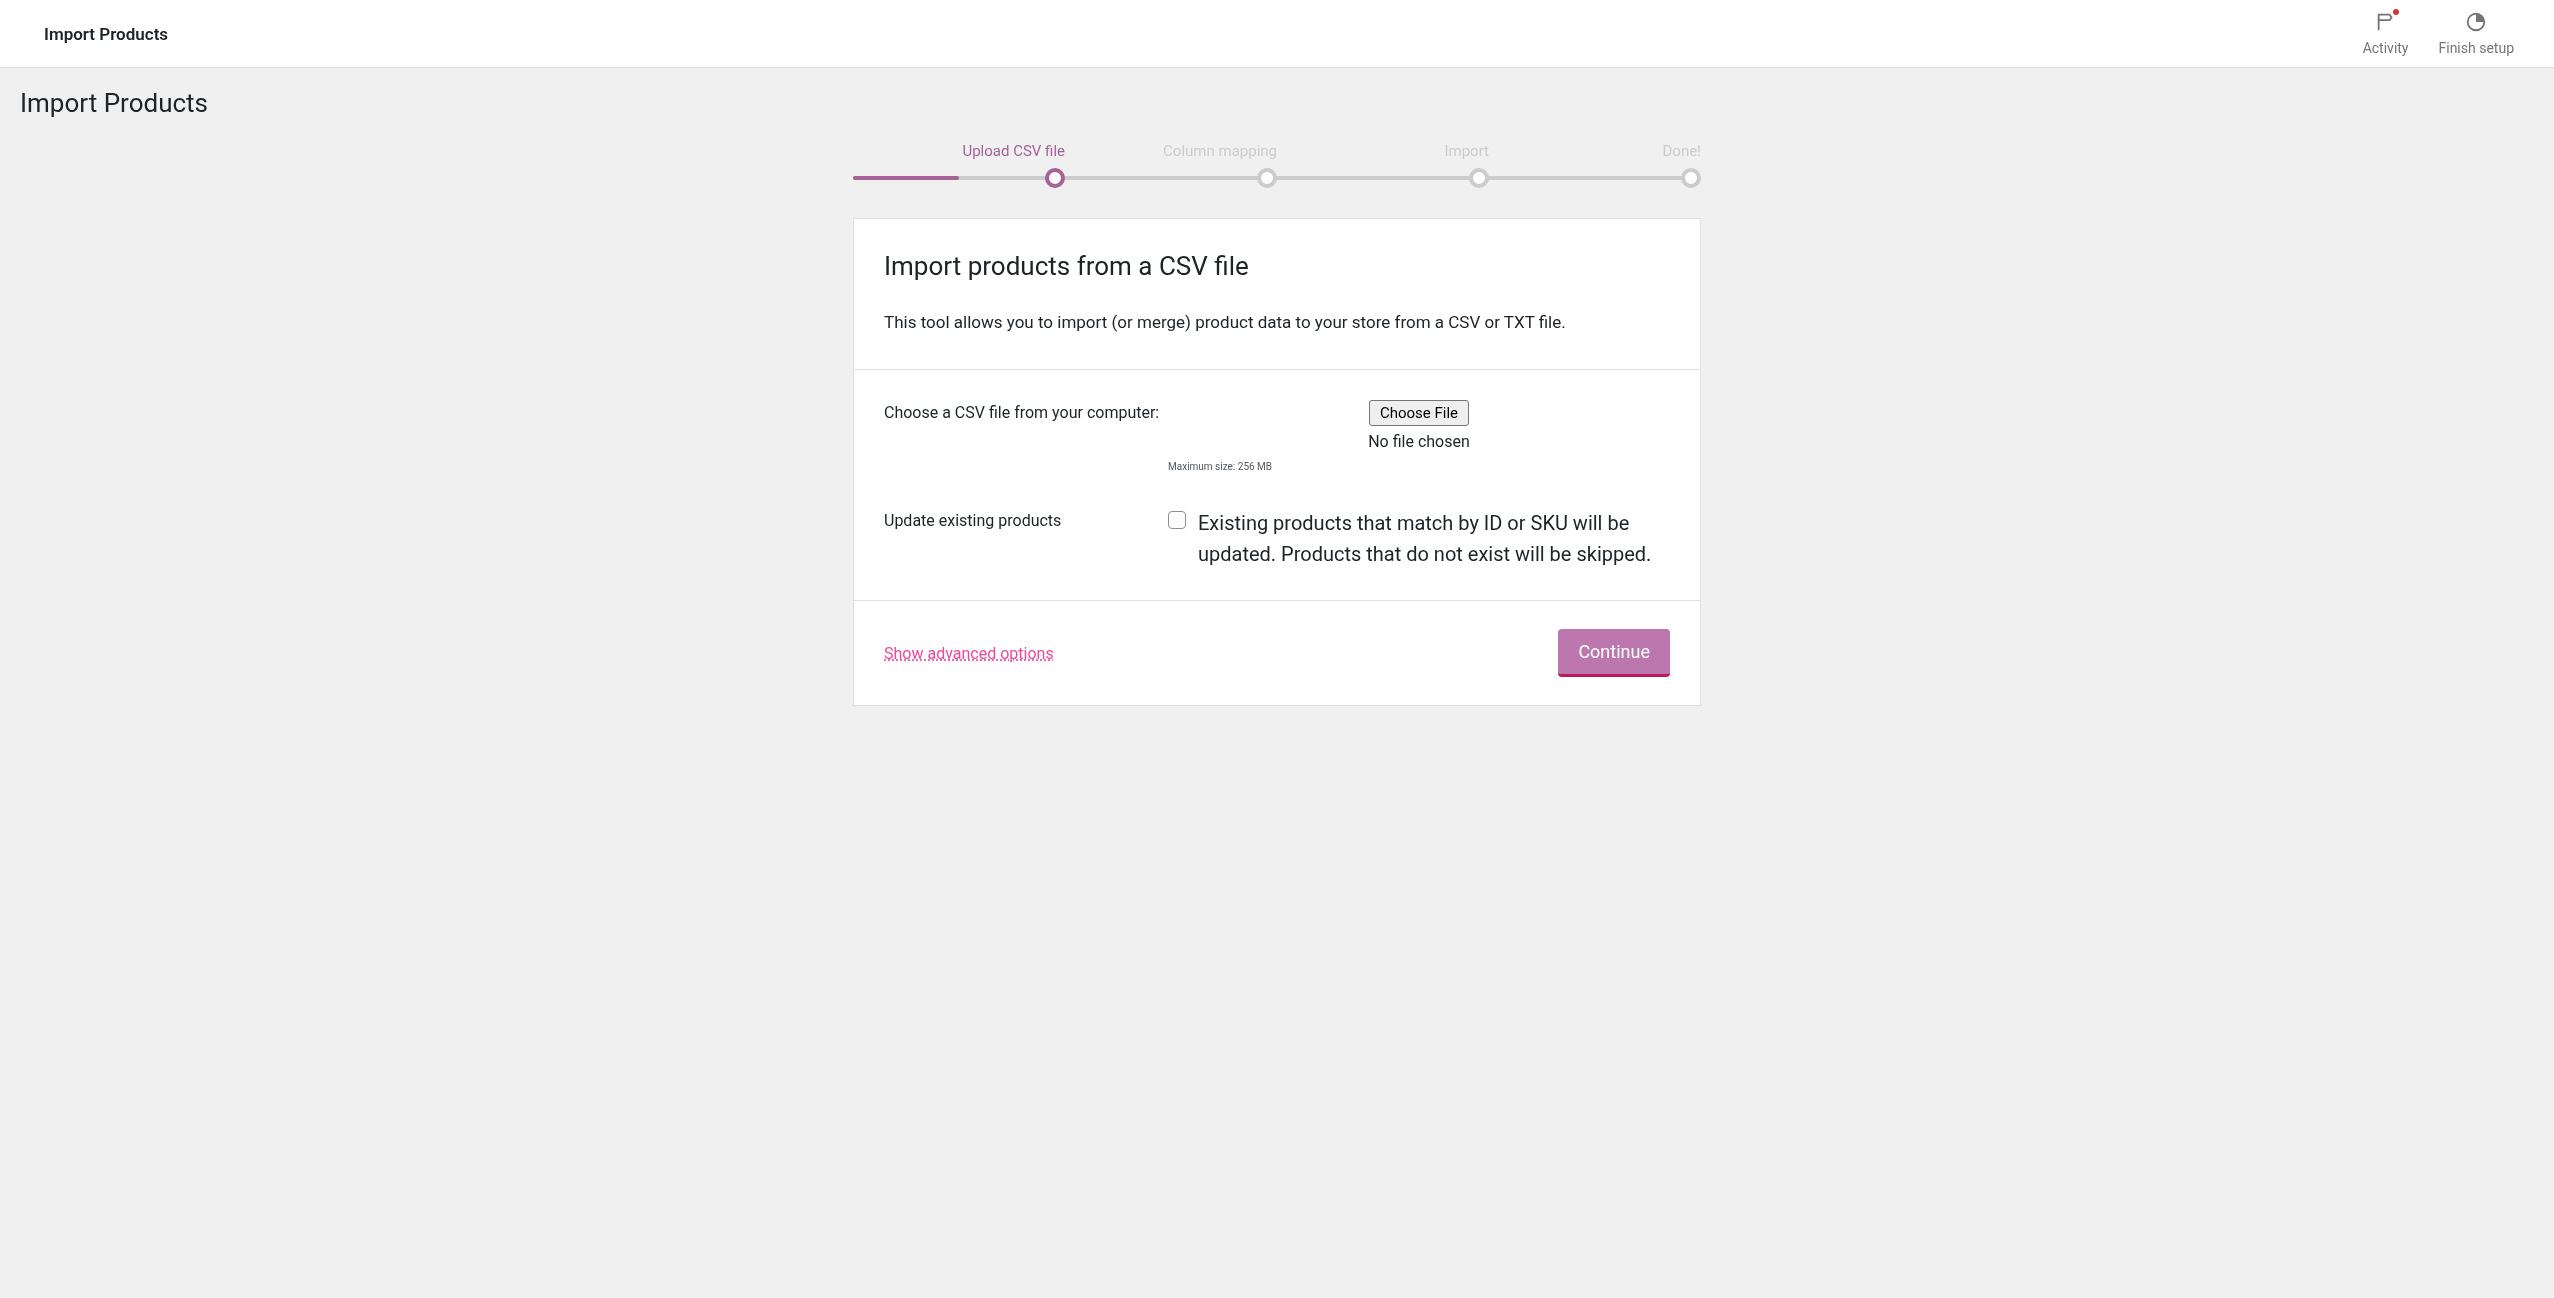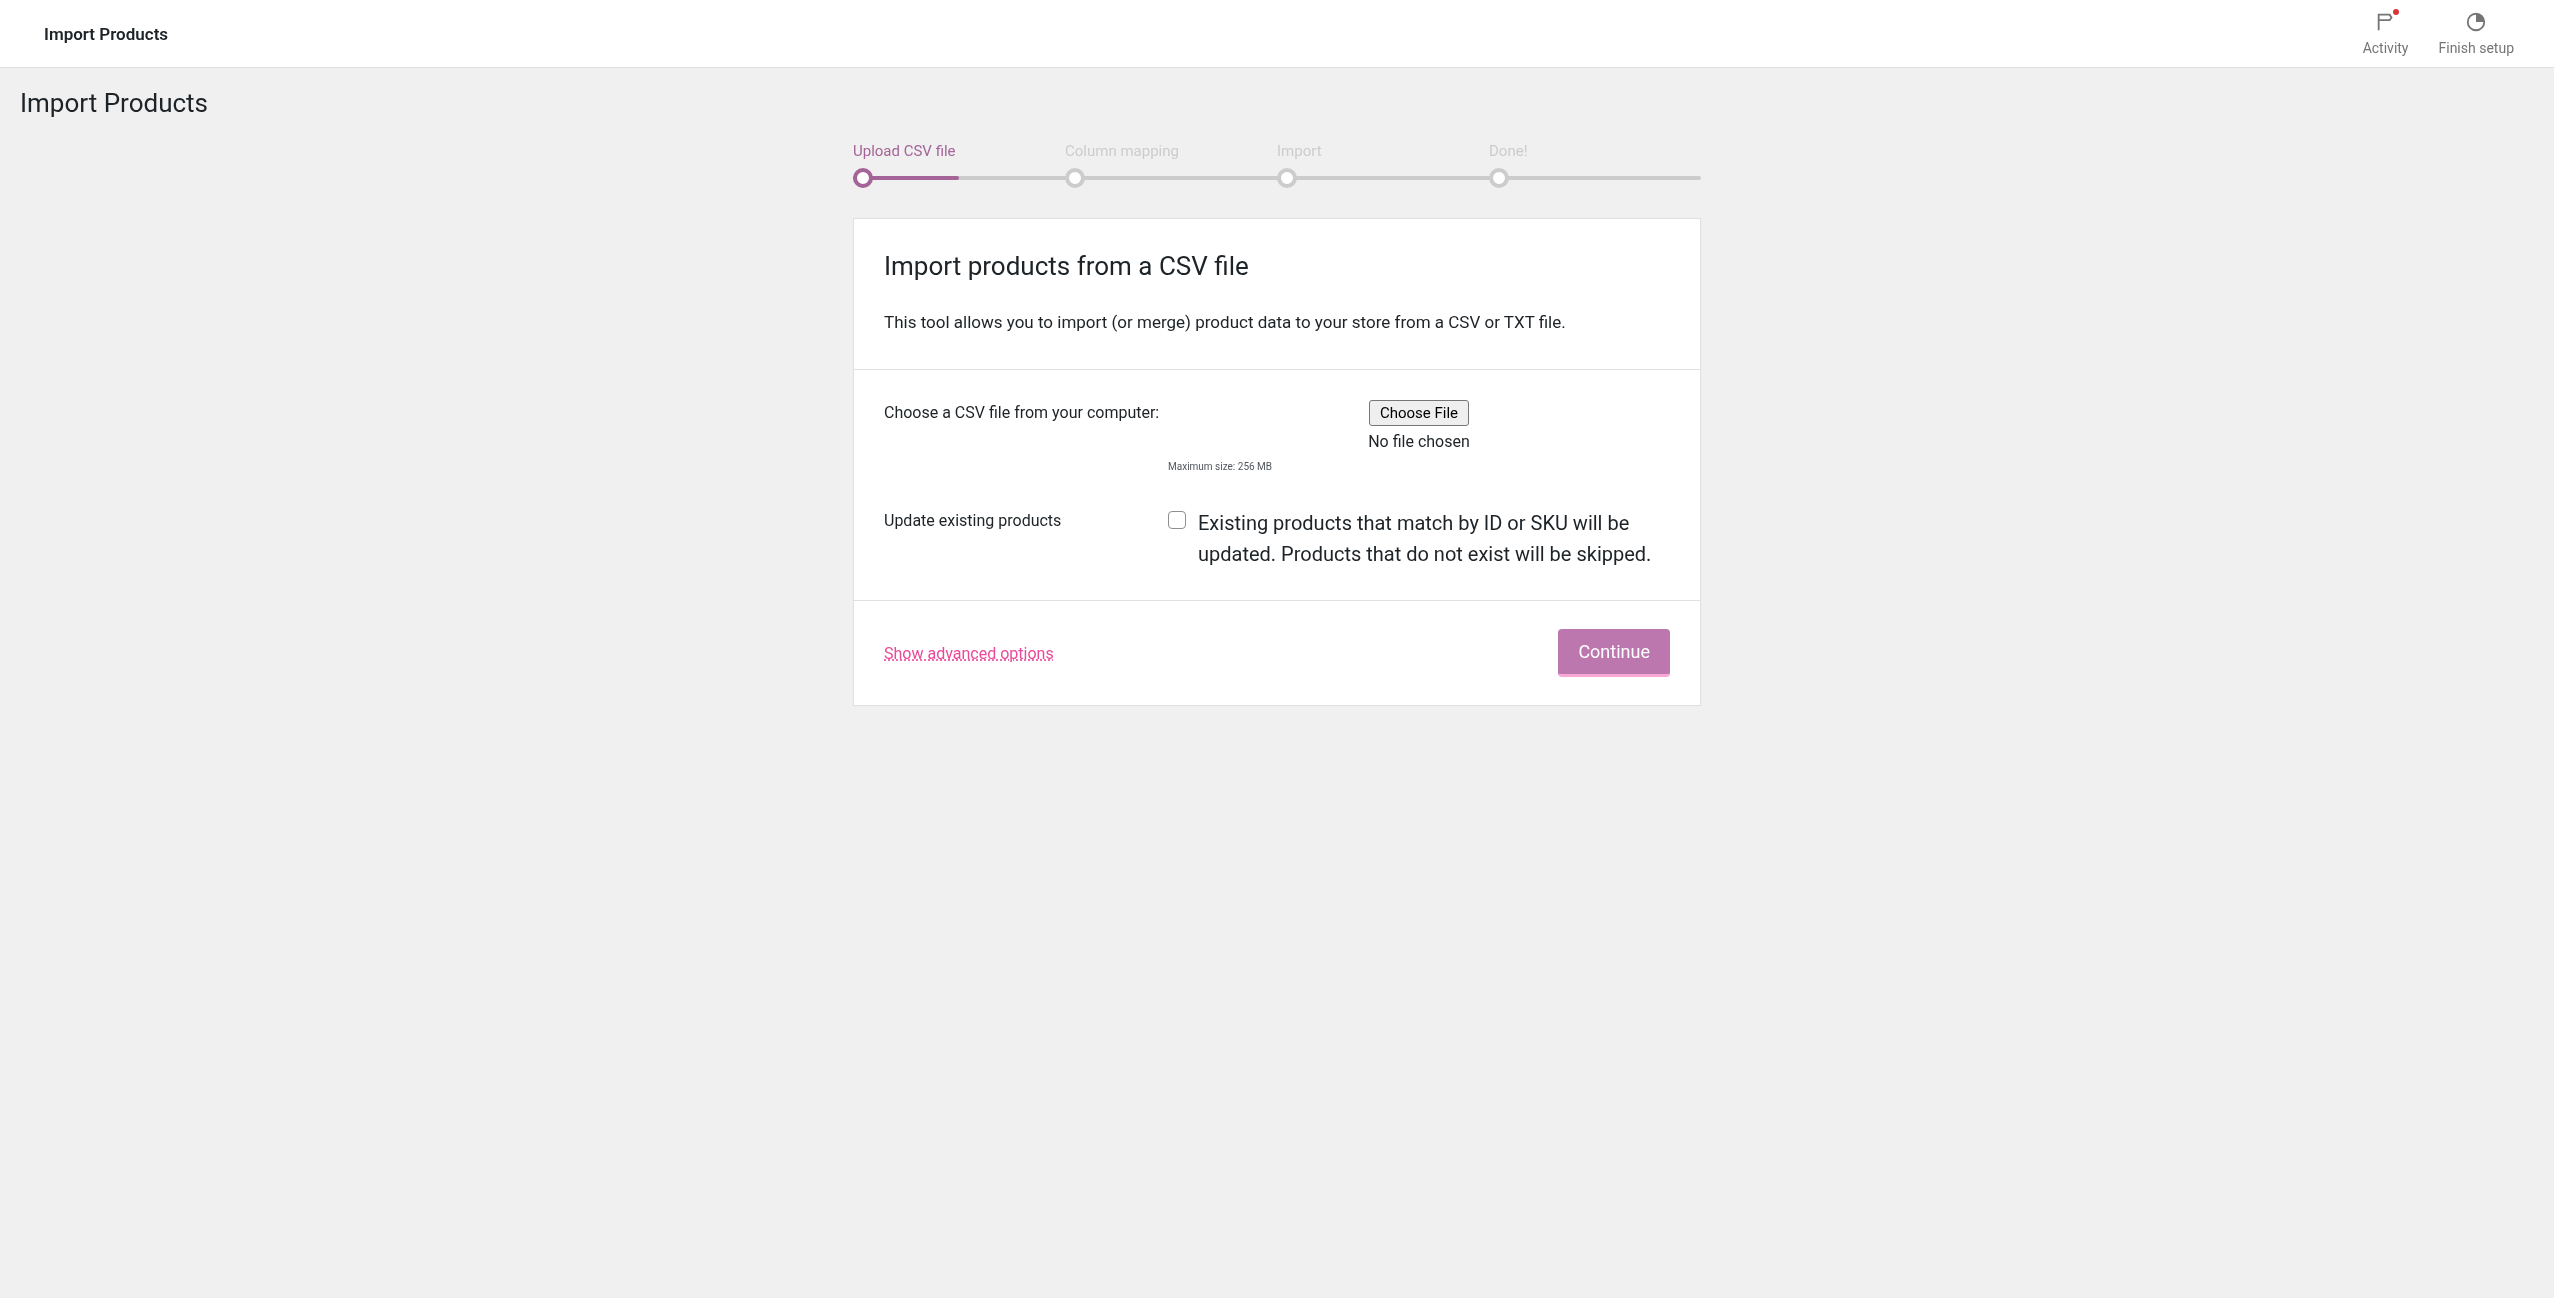--- a/index.html
+++ b/index.html
@@ -85,21 +85,21 @@
       left: 0;
       height: 4px;
       background: #a46497;
       border-radius: 2px;
       width: 12.5%;
     }
     .step {
       flex: 1;
       display: flex;
       flex-direction: column;
-      align-items: flex-start;
+      align-items: flex-end;
       position: relative;
       z-index: 1;
     }
     .step-label {
       font-size: 15px;
       margin-bottom: 16px;
       color: #ccc;
     }
     .step.active .step-label {
       color: #a46497;
@@ -211,21 +211,21 @@
       font-size: 16px;
       color: #ec4899;
       text-decoration: underline;
       text-decoration-style: dotted;
       cursor: pointer;
     }
     .continue-button {
       background: #bb77ae;
       color: #fff;
       border: none;
-      border-bottom: 3px solid #f9a8d4;
+      border-bottom: 3px solid #be185d;
       font-size: 18px;
       padding: 12px 20px;
       border-radius: 4px;
       cursor: pointer;
       font-family: inherit;
     }
   </style>
 </head>
 <body>
 

